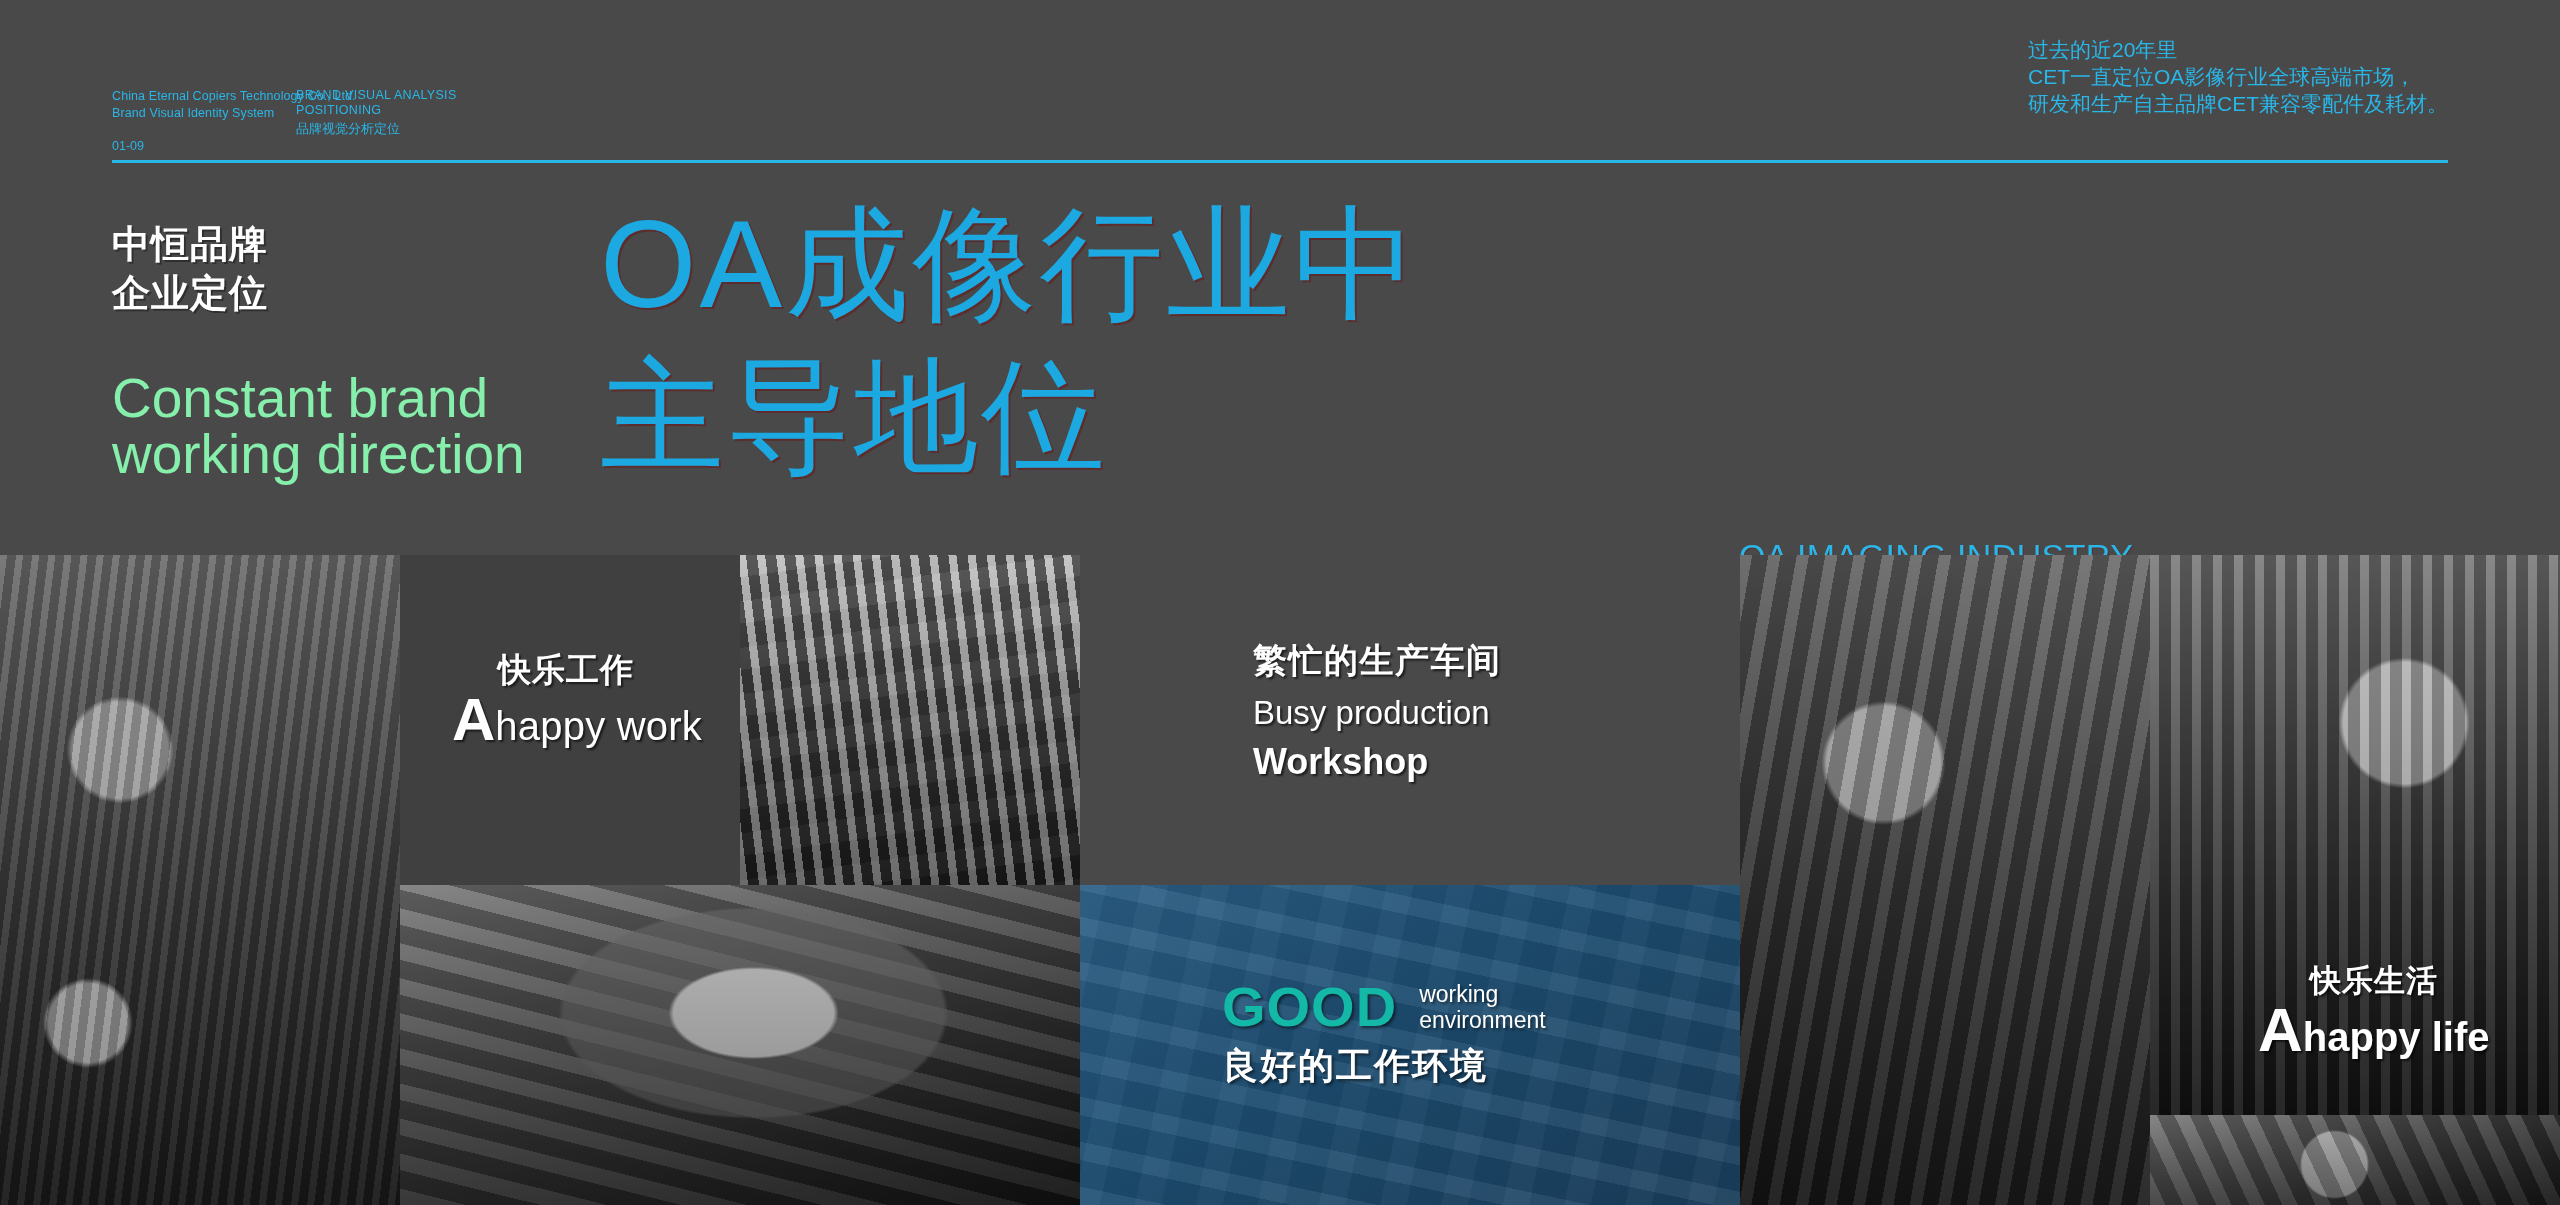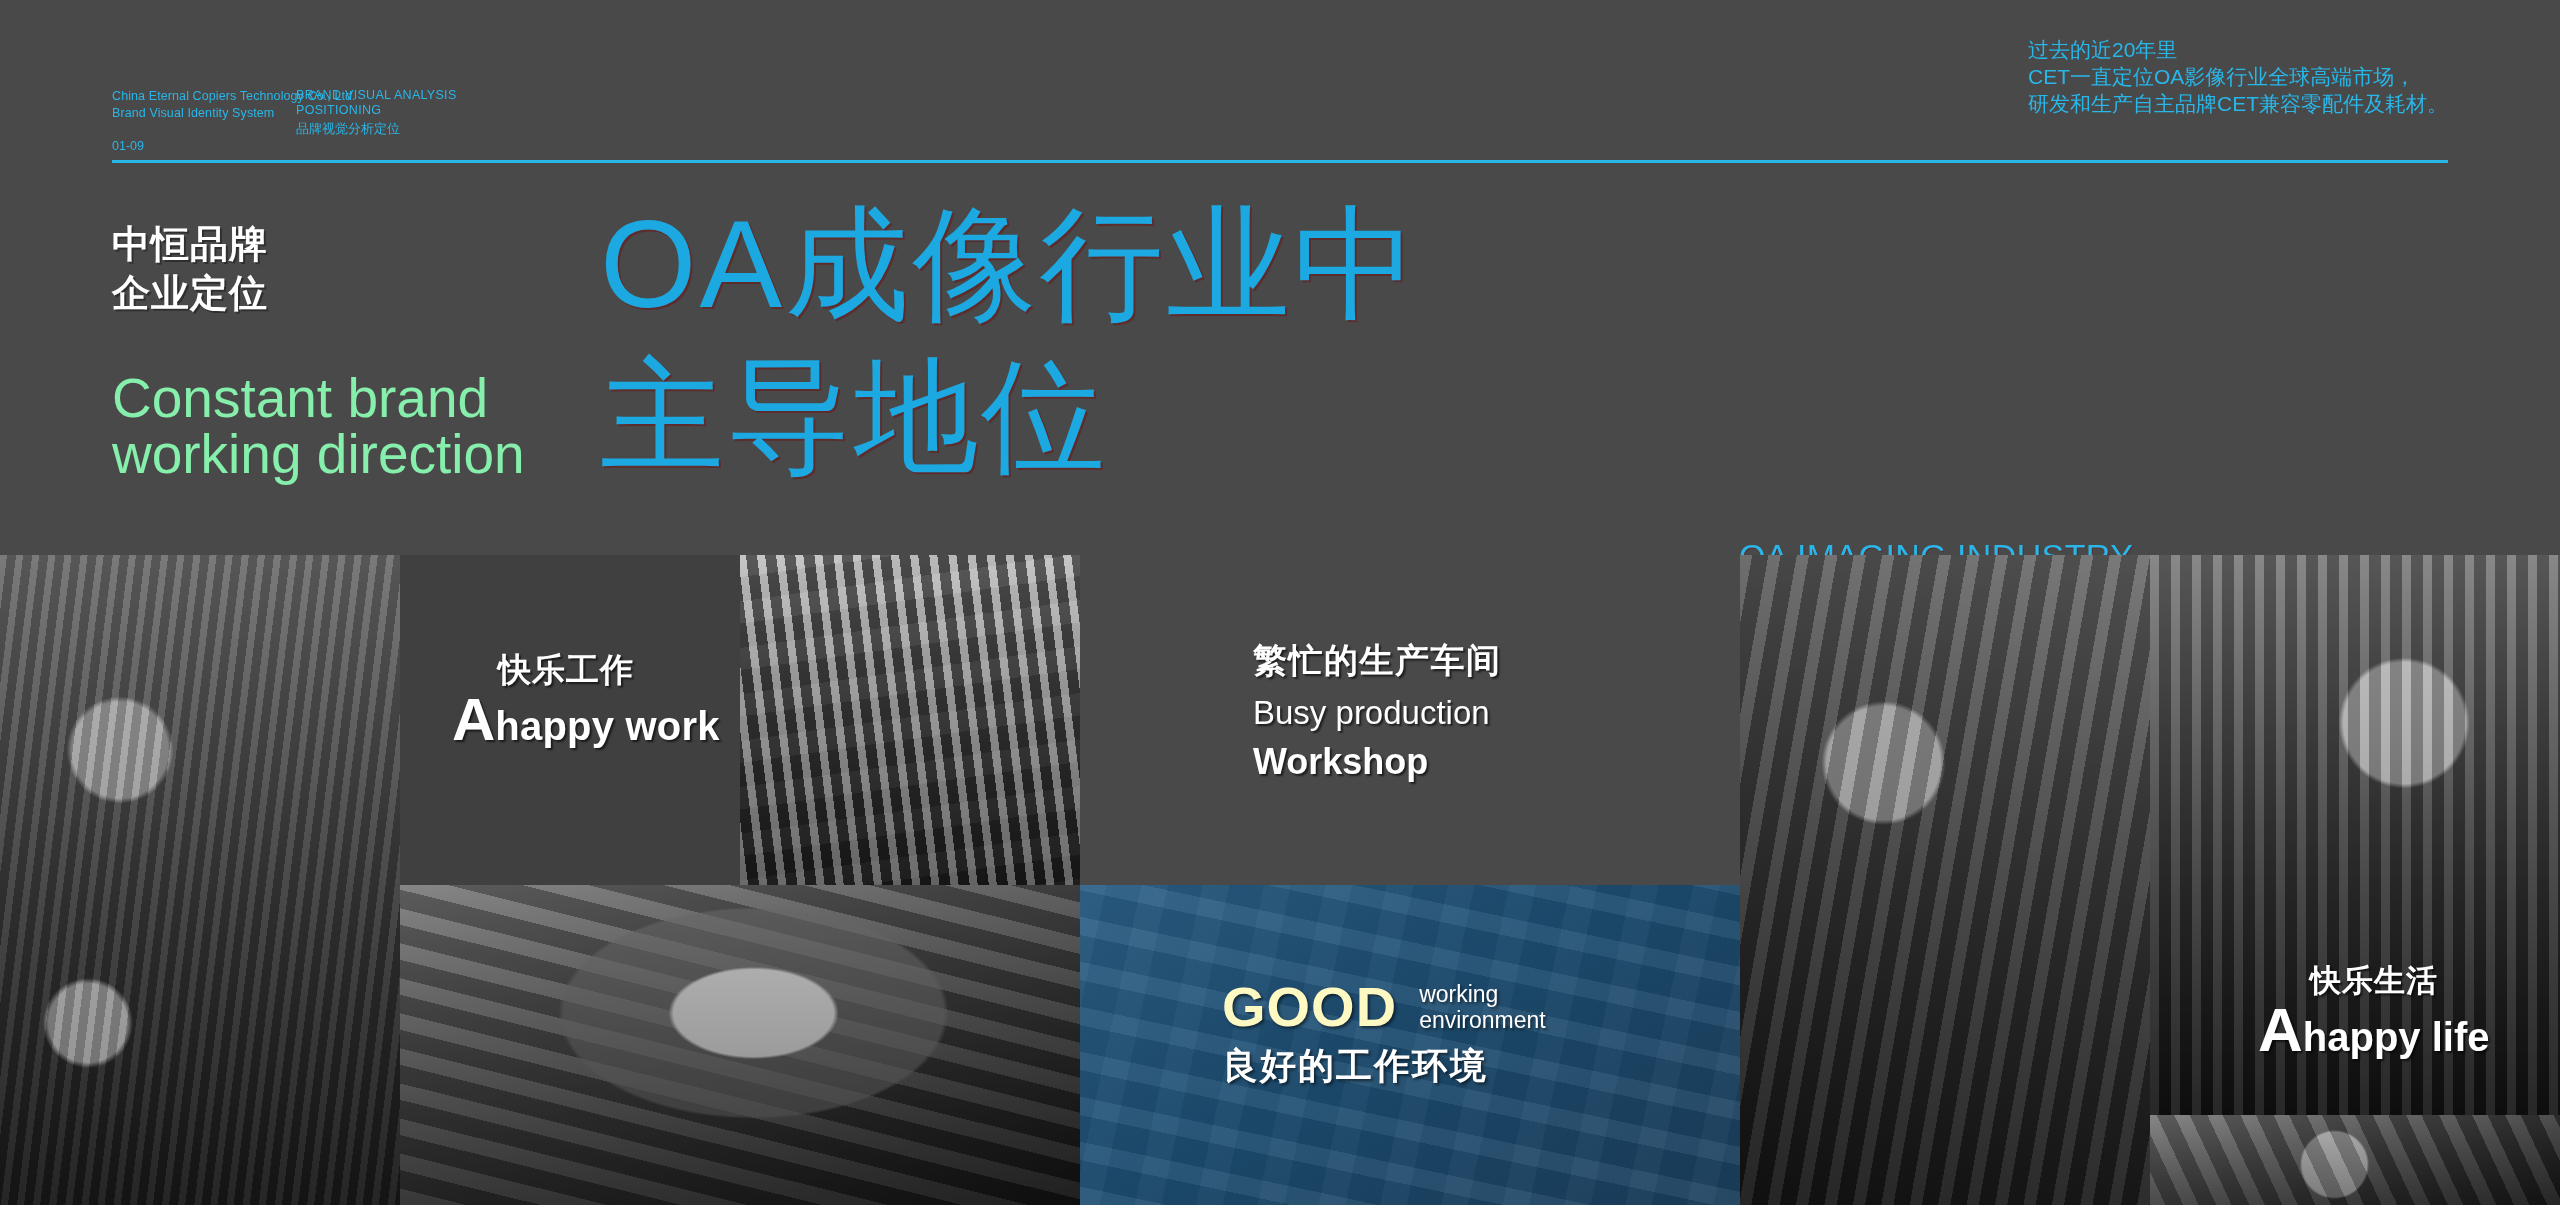--- a/index.html
+++ b/index.html
@@ -79,30 +79,30 @@
 
   
   .cap{position:absolute;z-index:5;}
   .cap .cn{color:#fff;line-height:1.15;text-shadow:2px 2px 2px rgba(0,0,0,.6);}
   .cap .en{color:#fff;line-height:1.15;text-shadow:2px 2px 2px rgba(0,0,0,.6);}
 
   .cap-happywork{left:452px;top:96px;}
   .cap-happywork .cn{font-size:33px;font-weight:bold;margin-left:46px;letter-spacing:1px;}
   .cap-happywork .row{display:flex;align-items:baseline;margin-top:2px;}
   .cap-happywork .big{font-size:60px;font-weight:bold;line-height:.95;}
-  .cap-happywork .small{font-size:40px;font-weight:bold;letter-spacing:.2px;}
+  .cap-happywork .small{font-size:40px;font-weight:normal;letter-spacing:.2px;}
 
   .cap-workshop{left:1253px;top:86px;}
   .cap-workshop .cn{font-size:34px;font-weight:bold;letter-spacing:1.5px;}
   .cap-workshop .en1{color:#fff;font-size:33px;line-height:1.3;margin-top:12px;text-shadow:2px 2px 2px rgba(0,0,0,.6);}
   .cap-workshop .en2{color:#fff;font-size:36px;font-weight:bold;line-height:1.3;margin-top:4px;text-shadow:2px 2px 2px rgba(0,0,0,.6);}
 
   .cap-good{left:1222px;top:424px;}
   .cap-good .row{display:flex;align-items:flex-start;}
-  .cap-good .good{color:#fef9c3;font-size:56px;font-weight:bold;letter-spacing:1px;line-height:1;
+  .cap-good .good{color:#14b8a6;font-size:56px;font-weight:bold;letter-spacing:1px;line-height:1;
                   text-shadow:2px 2px 3px rgba(0,0,0,.55);}
   .cap-good .we{color:#fff;font-size:23px;line-height:1.13;margin-left:22px;margin-top:2px;
                 text-shadow:2px 2px 3px rgba(0,0,0,.55);}
   .cap-good .cn{color:#fff;font-size:36px;font-weight:bold;letter-spacing:2px;margin-top:10px;
                 text-shadow:2px 2px 3px rgba(0,0,0,.55);}
 
   .cap-happylife{left:2258px;top:963px;}
   .cap-happylife .cn{font-size:31px;font-weight:bold;margin-left:52px;letter-spacing:1px;}
   .cap-happylife .row{display:flex;align-items:baseline;margin-top:2px;}
   .cap-happylife .big{font-size:62px;font-weight:bold;line-height:.95;}

